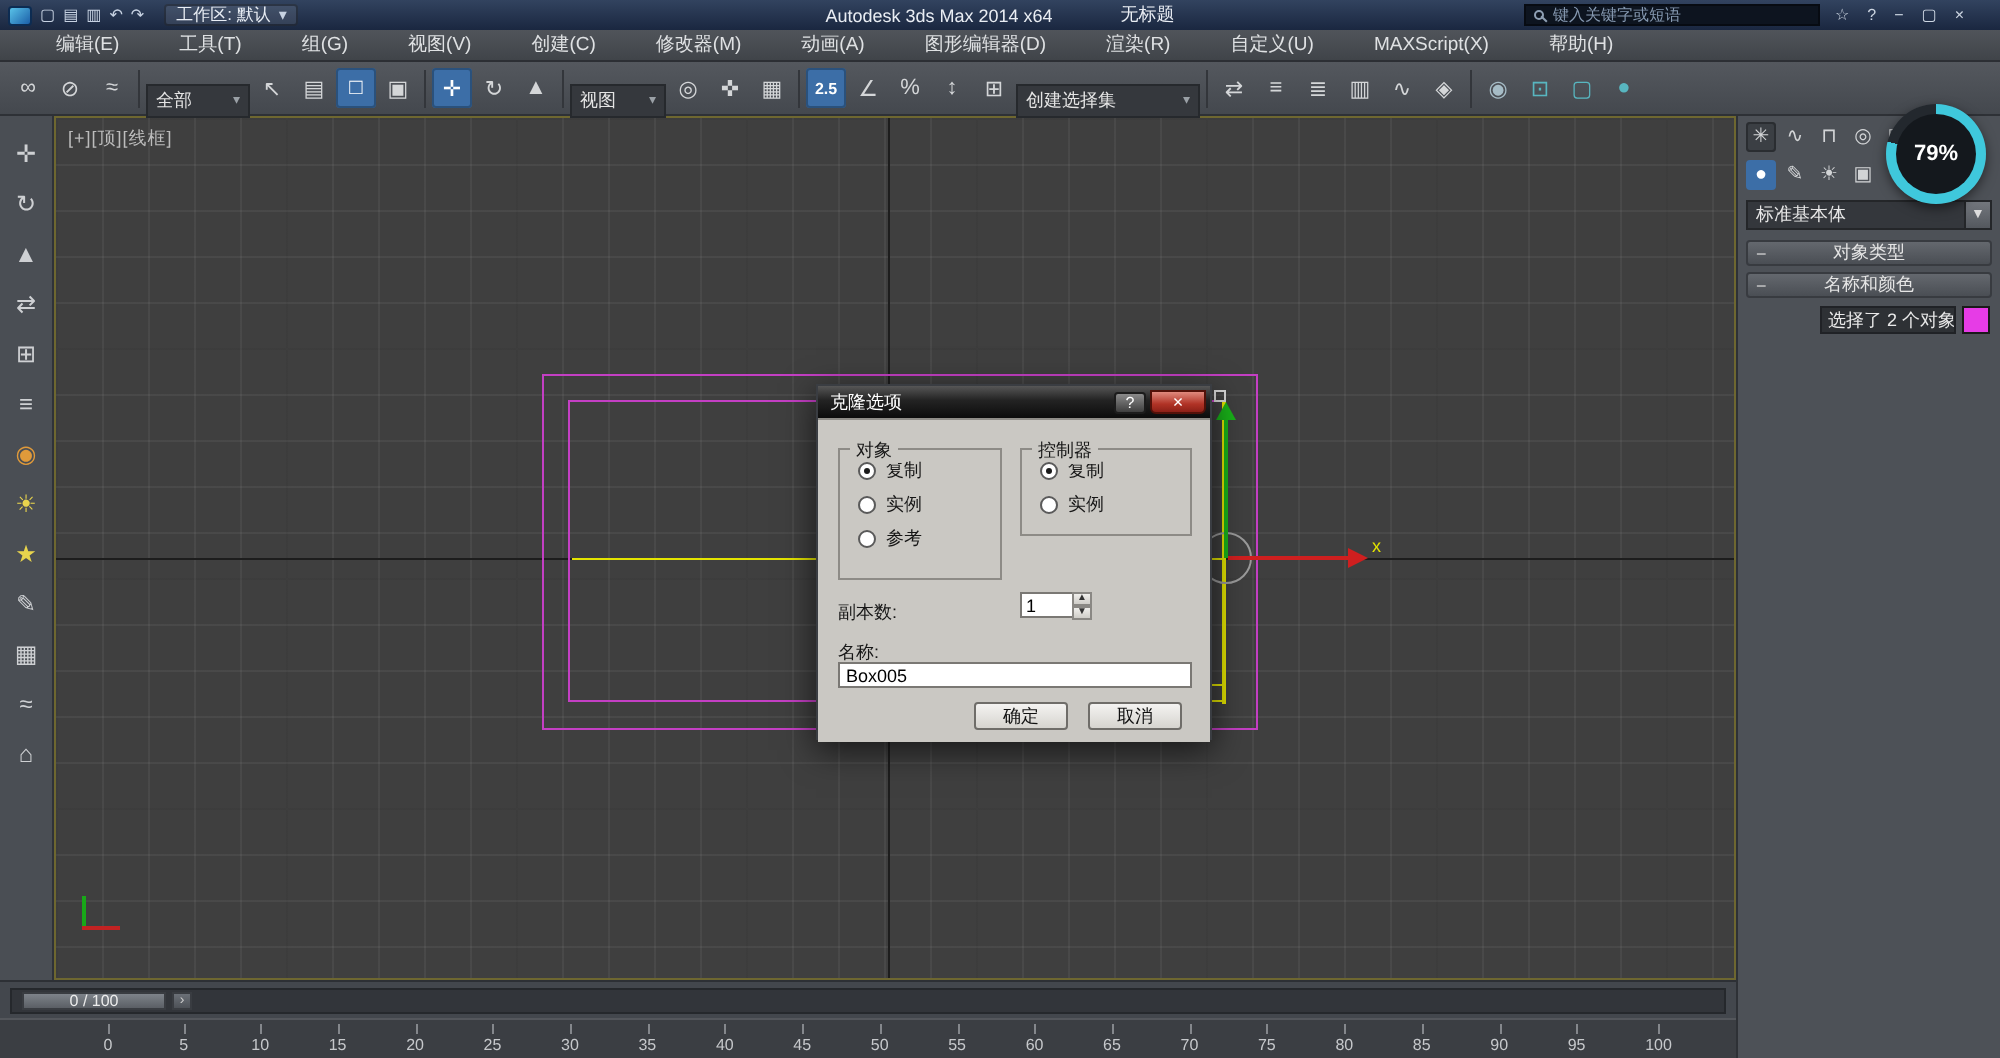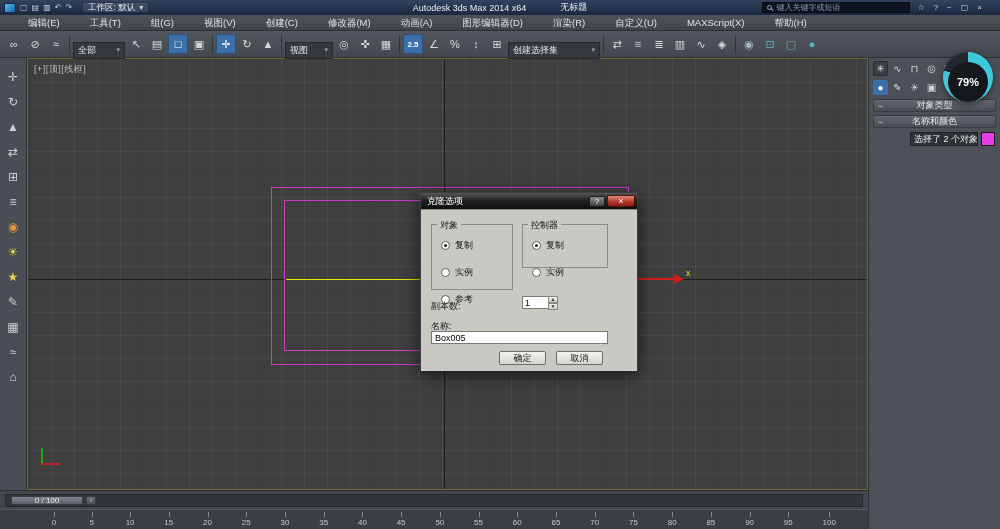--- a/index.html
+++ b/index.html
@@ -83,38 +83,38 @@
   .gizmo-y-head { position:absolute; left:580px; top:142px; width:0; height:0;
     border-left:5px solid transparent; border-right:5px solid transparent; border-bottom:9px solid #19b219; }
   .gizmo-x-line { position:absolute; left:586px; top:219px; width:60px; height:2px; background:#cf1f1f; }
   .gizmo-x-head { position:absolute; left:646px; top:215px; width:0; height:0;
     border-top:5px solid transparent; border-bottom:5px solid transparent; border-left:10px solid #cf1f1f; }
   .gizmo-x-label { position:absolute; left:658px; top:209px; color:#e4e400; font-size:9px; }
   .tripod-y { position:absolute; left:13px; top:389px; width:2px; height:17px; background:#18a818; }
   .tripod-x { position:absolute; left:13px; top:404px; width:19px; height:2px; background:#c22222; }
 
   
-  .dialog { position:absolute; left:420px; top:192px; width:218px; height:178px; z-index:50;
+  .dialog { position:absolute; left:408px; top:192px; width:198px; height:178px; z-index:50;
     box-shadow:0 5px 16px rgba(0,0,0,.65); border:1px solid #3a3d42; }
   .dlg-title { height:16px; background:linear-gradient(#565656,#232323 45%,#0c0c0c);
     display:flex; align-items:center; padding:0 2px 0 6px; }
   .dlg-title-text { flex:1; color:#fff; font-size:9px; }
   .dlg-help { width:16px; height:11px; border-radius:2px; background:linear-gradient(#8a8a8a,#3f3f3f);
     border:1px solid #1c1c1c; color:#fff; font-size:8px; display:flex; align-items:center;
     justify-content:center; margin-right:2px; }
   .dlg-close { width:28px; height:12px; border-radius:0 0 3px 3px;
     background:linear-gradient(#e08a7e,#b13326 60%,#8c2017); border:1px solid #531109;
     color:#fff; font-size:9px; line-height:9px; display:flex; align-items:center; justify-content:center; }
   .dlg-body { position:relative; height:162px; background:#cac8c3; border-top:1px solid #8f8d88;
     color:#161616; font-size:9px; }
   .grp { position:absolute; border:1px solid #8d8b86; }
   .grp-label { position:absolute; top:-6px; left:5px; background:#cac8c3; padding:0 3px; }
   .grp-object { left:10px; top:14px; width:82px; height:66px; }
   .grp-controller { left:101px; top:14px; width:86px; height:44px; }
-  .radio-row { display:flex; align-items:center; gap:5px; margin:14px 0 0 9px; }
+  .radio-row { display:flex; align-items:center; gap:5px; margin:4px 0 0 9px; }
   .radio { width:9px; height:9px; border-radius:50%; background:#fff; border:1px solid #5a5a5a;
     position:relative; flex:none; }
   .radio.checked::after { content:""; position:absolute; left:2px; top:2px; width:3px; height:3px;
     border-radius:50%; background:#1a1a1a; }
   .copies-label { position:absolute; left:10px; top:90px; }
   .spinner { position:absolute; left:101px; top:86px; display:flex; }
   .spinner input { width:26px; height:13px; border:1px solid #7a7874; border-right:none;
     background:#fff; font-size:9px; padding:0 2px; font-family:inherit; }
   .spin-arrows { width:10px; height:13px; display:flex; flex-direction:column; }
   .spin-arrows span { flex:1; background:linear-gradient(#f0efec,#cfcdc8); border:1px solid #8a8884;
@@ -154,21 +154,21 @@
     border-radius:2px; color:#0e0e0e; font-size:9px; display:flex; align-items:center; justify-content:center; }
   .name-color-row { display:flex; align-items:center; gap:3px; padding:4px 5px;margin-left:36px; }
   .sel-field { flex:1; height:14px; background:#2e3135; border:1px solid #202226; color:#e9e9e9;
     font-size:9px; display:flex; align-items:center; padding:0 3px; white-space:nowrap; overflow:hidden; }
   .swatch { width:14px; height:14px; border:1px solid #1a1a1a; flex:none; }
 
   
   .rec-badge { position:absolute; left:943px; top:52px; width:50px; height:50px; z-index:60; }
   .ring { width:50px; height:50px; border-radius:50%;
     background:conic-gradient(#3fc8dc 0 79%, #23282e 79% 100%);
-    display:flex; align-items:flex-end; justify-content:center; box-shadow:0 2px 6px rgba(0,0,0,.5); }
+    display:flex; align-items:center; justify-content:center; box-shadow:0 2px 6px rgba(0,0,0,.5); }
   .ring-inner { width:40px; height:40px; border-radius:50%; background:#14181d; color:#fff;
     font-size:11px; font-weight:bold; display:flex; align-items:center; justify-content:center; }
 
   
   .slider-row { position:absolute; left:0; top:490px; width:868px; height:19px;
     background:#43474d; border-top:1px solid #2d3035; display:flex; align-items:center;
     padding:0 5px; z-index:6;text-align:right; }
   .slider-track { position:relative; flex:1; height:13px; background:#32353a; border:1px solid #25282c; }
   .slider-handle { position:absolute; left:5px; top:1px; width:72px; height:9px;
     background:linear-gradient(#7e838a,#5b5f65); border:1px solid #393c41; color:#eceptional;
@@ -342,20 +342,26 @@
 <div class="right-panel">
   <div class="cp-tabs">
     <div class="host">
       
     <span class="cpicon active">✳</span><span class="cpicon">∿</span><span class="cpicon">⊓</span><span class="cpicon">◎</span><span class="cpicon">▥</span><span class="cpicon">✚</span></div>
   </div>
   <div class="cp-subtabs">
     <div class="host">
       
     <span class="cpicon active">●</span><span class="cpicon">✎</span><span class="cpicon">☀</span><span class="cpicon">▣</span><span class="cpicon">⌖</span><span class="cpicon">≋</span><span class="cpicon">⊛</span></div>
+  </div>
+  <div class="cp-dropdown-row">
+    <div class="cp-dropdown">
+      <span>标准基本体</span>
+      <span class="dbtn">▼</span>
+    </div>
   </div>
   <div class="rollout-header">
     <span class="minus">−</span>
     <span>对象类型</span>
   </div>
   <div class="rollout-header">
     <span class="minus">−</span>
     <span>名称和颜色</span>
   </div>
   <div class="name-color-row">

